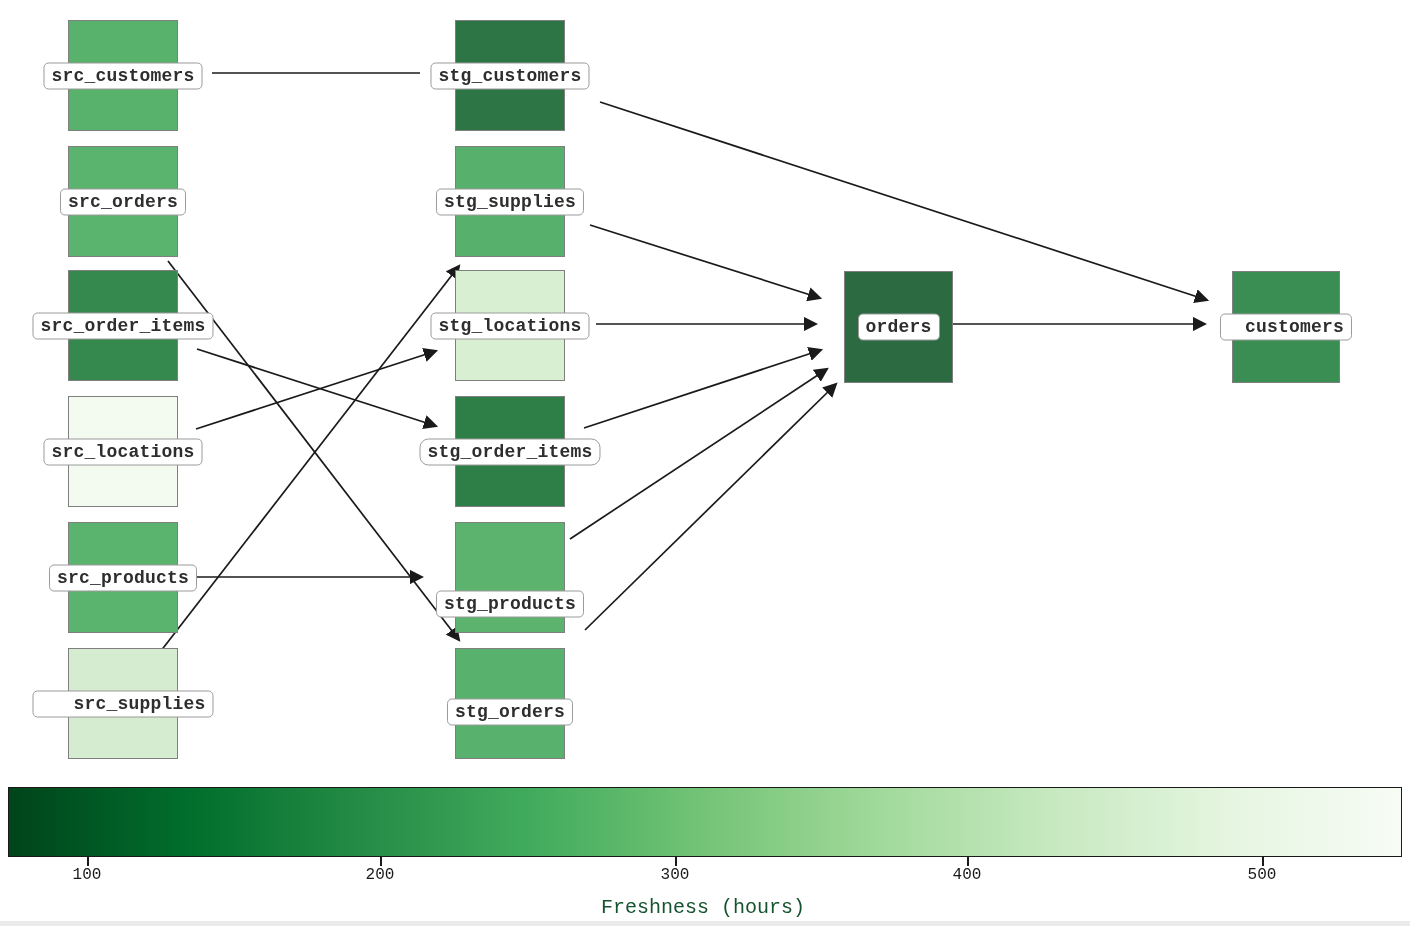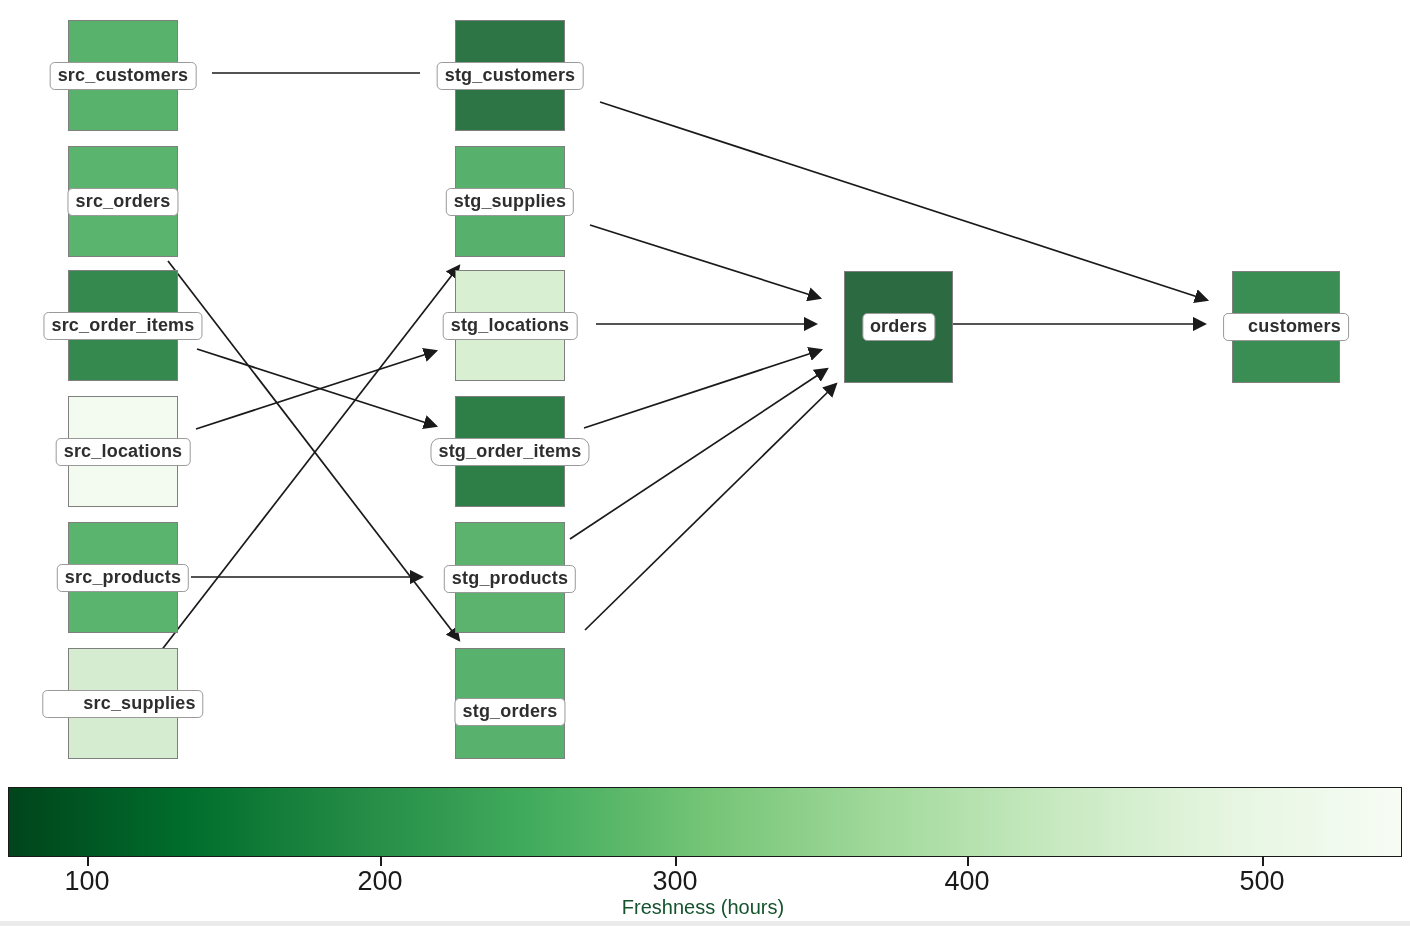--- a/index.html
+++ b/index.html
@@ -1,18 +1,18 @@
 <!DOCTYPE html>
 <html><head>
 <meta charset="utf-8">
 <style>
   html,body{margin:0;padding:0;background:#ffffff;}
   .stage{
     position:relative;width:1410px;height:926px;background:#ffffff;
-    font-family:Liberation Sans, sans-serif;overflow:hidden;
+    font-family:Liberation Mono, monospace;overflow:hidden;
   }
   #edges-layer{position:absolute;left:0;top:0;width:1410px;height:926px;pointer-events:none;}
   #edges-layer line{stroke:#1a1a1a;stroke-width:1.7;}
   .node-box{
     position:absolute;box-sizing:border-box;border:1.5px solid #7f7f7f;
   }
   .node-label{
     position:absolute;transform:translate(-50%,-50%);white-space:nowrap;
     background:#ffffff;border:1.5px solid #9a9a9a;border-radius:5px;
     padding:2px 7px 3px 7px;font-size:18px;font-weight:bold;color:#2e2e2e;
@@ -20,21 +20,21 @@
   }
   .colorbar{
     position:absolute;left:8px;top:787px;width:1394px;height:70px;
     box-sizing:border-box;border:1.2px solid #1a1a1a;
   }
   .cb-tick{
     position:absolute;top:857px;width:1.6px;height:9px;background:#1a1a1a;
   }
   .cb-tick-label{
     position:absolute;top:866px;transform:translateX(-50%);
-    font-size:27px;color:#1a1a1a;
+    font-size:16px;color:#1a1a1a;
   }
   .cb-axis-label{
     position:absolute;left:703px;top:896px;transform:translateX(-50%);
     font-size:20px;color:#14532d;white-space:nowrap;
   }
   .bottom-strip{
     position:absolute;left:0;top:921px;width:1410px;height:5px;background:#ebebeb;
   }
 </style>
 </head>
@@ -80,21 +80,21 @@
       <div class="node-label" style="left: 123px; top: 703.5px; padding-left: 40px;">src_supplies</div>
       <div class="node-box" style="left: 455px; top: 20px; width: 110px; height: 111px; background: rgb(45, 117, 68);"></div>
       <div class="node-label" style="left: 510px; top: 75.5px;">stg_customers</div>
       <div class="node-box" style="left: 455px; top: 146px; width: 110px; height: 111px; background: rgb(87, 176, 107);"></div>
       <div class="node-label" style="left: 510px; top: 201.5px;">stg_supplies</div>
       <div class="node-box" style="left: 455px; top: 270px; width: 110px; height: 111px; background: rgb(216, 239, 210);"></div>
       <div class="node-label" style="left: 510px; top: 325.5px;">stg_locations</div>
       <div class="node-box" style="left: 455px; top: 396px; width: 110px; height: 111px; background: rgb(46, 127, 71);"></div>
       <div class="node-label" style="left: 510px; top: 451.5px; border-radius: 9px;">stg_order_items</div>
       <div class="node-box" style="left: 455px; top: 522px; width: 110px; height: 111px; background: rgb(91, 179, 110);"></div>
-      <div class="node-label" style="left: 510px; top: 579px;">stg_products</div>
+      <div class="node-label" style="left: 510px; top: 604px;">stg_products</div>
       <div class="node-box" style="left: 455px; top: 648px; width: 110px; height: 111px; background: rgb(88, 177, 109);"></div>
       <div class="node-label" style="left: 510px; top: 712px;">stg_orders</div>
       <div class="node-box" style="left: 844px; top: 271px; width: 109px; height: 112px; background: rgb(44, 106, 65);"></div>
       <div class="node-label" style="left: 898.5px; top: 327px;">orders</div>
       <div class="node-box" style="left: 1232px; top: 271px; width: 108px; height: 112px; background: rgb(58, 142, 83);"></div>
       <div class="node-label" style="left: 1286px; top: 327px; padding-left: 24px;">customers</div>
     </div>
 
   <div class="colorbar" id="colorbar" style="background: linear-gradient(to right, rgb(0, 68, 27), rgb(0, 109, 44), rgb(35, 139, 69), rgb(65, 171, 93), rgb(116, 196, 118), rgb(161, 217, 155), rgb(199, 233, 192), rgb(229, 245, 224), rgb(247, 252, 245));"></div>
   <div id="colorbar-ticks">

